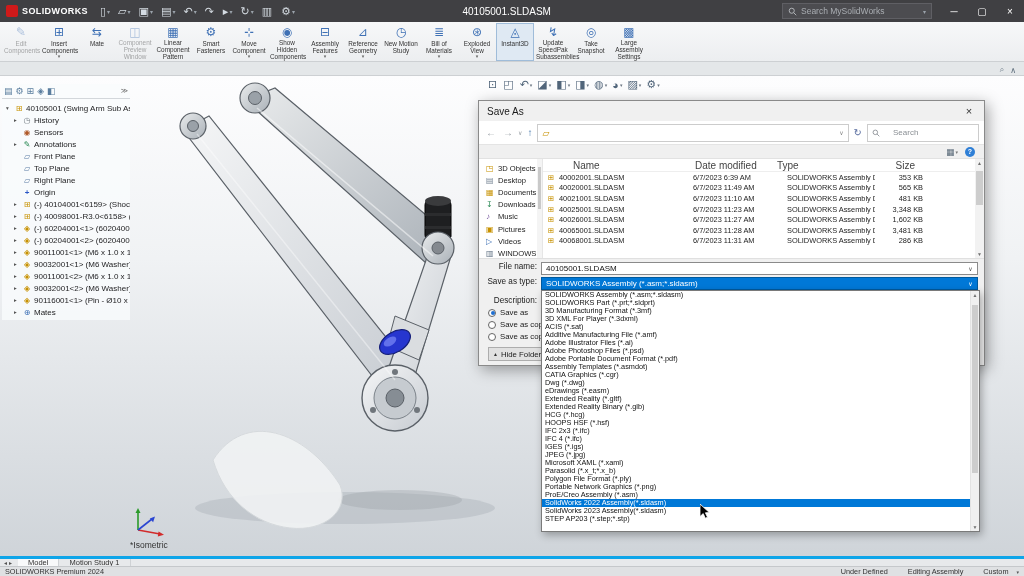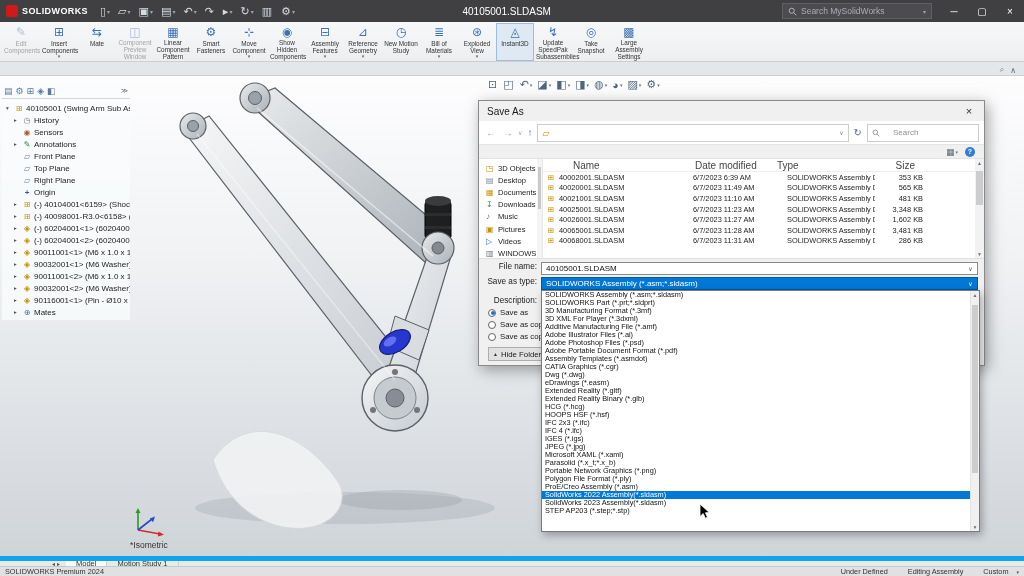--- a/index.html
+++ b/index.html
@@ -154,21 +154,21 @@
   .dscroll { width:9px; background:#f0f0f0; border-left:1px solid #e3e3e3; position:relative; font-size:5px; color:#707070; }
   .dscroll .arr { position:absolute; left:0; right:0; text-align:center; }
   .dscroll .arr.up { top:1px; } .dscroll .arr.dn { bottom:1px; }
   .dthumb { position:absolute; left:1px; right:1px; top:14px; height:168px; background:#cdcdcd; }
 
   
   .cursor { position:absolute; left:700px; top:428px; z-index:100; }
 
   
   .modeltabs { position:absolute; top:556px; left:0; width:100%; height:10px; background:#e7e9eb;
-    border-top:5px solid #0ea5e9; display:flex; align-items:center; font-size:7.5px; color:#333; z-index:150;padding-left:48px; }
+    border-top:3px solid #0ea5e9; display:flex; align-items:center; font-size:7.5px; color:#333; z-index:150; }
   .mt-arrows { padding:0 4px; font-size:6px; color:#555; letter-spacing:2px; }
   .mtab { padding:0 10px; height:100%; display:flex; align-items:center; border-right:1px solid #cfd2d5; }
   .mtab.active { background:#f8f9fa; }
   .statusbar { position:absolute; top:566px; left:0; width:100%; height:10px; background:#dfe1e3;
     border-top:1px solid #c5c8cb; display:flex; align-items:center; font-size:7.3px; color:#333; padding:0 5px; z-index:150; }
   .sb-right { margin-left:auto; display:flex; gap:20px; align-items:center; padding-right:4px; }
   .sb-caret { font-size:5px; color:#555; margin-left:-14px; }
 </style>
 </head>
 <body>
@@ -812,20 +812,23 @@
           </div>
 
           <div class="opt">
             <span>3D Manufacturing Format (*.3mf)</span>
           </div>
 
           <div class="opt">
             <span>3D XML For Player (*.3dxml)</span>
           </div>
 
+          <div class="opt">
+            <span>ACIS (*.sat)</span>
+          </div>
 
           <div class="opt">
             <span>Additive Manufacturing File (*.amf)</span>
           </div>
 
           <div class="opt">
             <span>Adobe Illustrator Files (*.ai)</span>
           </div>
 
           <div class="opt">
@@ -887,25 +890,25 @@
 
           <div class="opt">
             <span>Microsoft XAML (*.xaml)</span>
           </div>
 
           <div class="opt">
             <span>Parasolid (*.x_t;*.x_b)</span>
           </div>
 
           <div class="opt">
+            <span>Polygon File Format (*.ply)</span>
+          </div>
+
+          <div class="opt">
             <span>Portable Network Graphics (*.png)</span>
-          </div>
-
-          <div class="opt">
-            <span>Polygon File Format (*.ply)</span>
           </div>
 
           <div class="opt">
             <span>ProE/Creo Assembly (*.asm)</span>
           </div>
 
           <div class="opt hl">
             <span>SolidWorks 2022 Assembly(*.sldasm)</span>
           </div>
 

